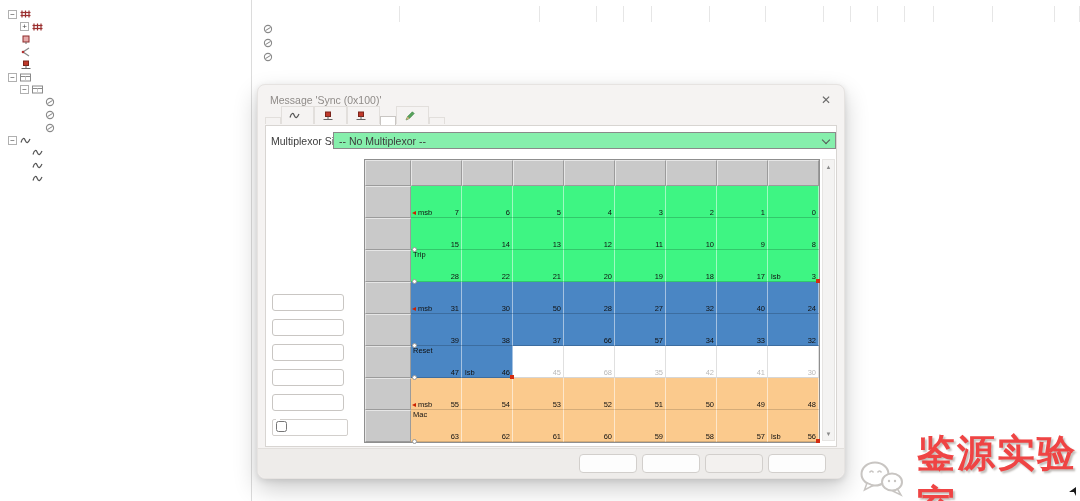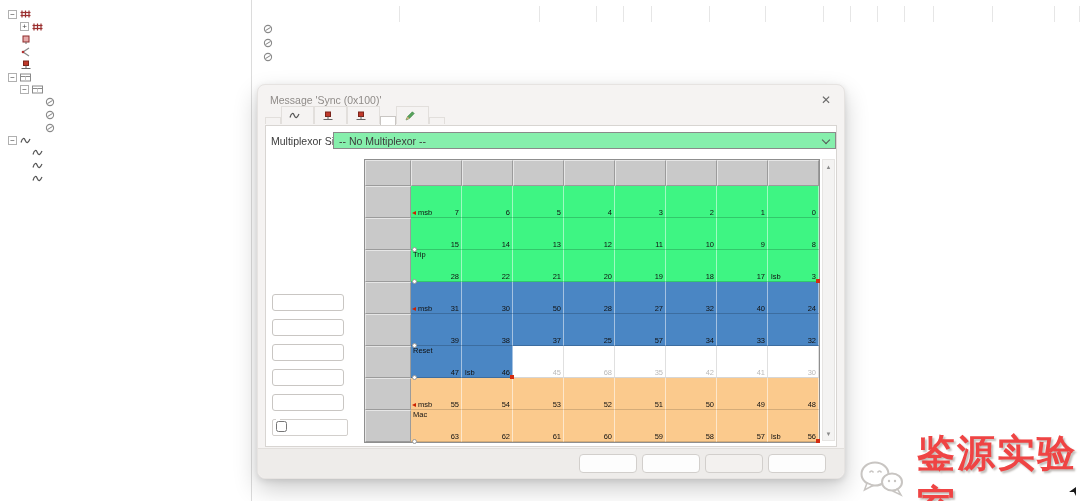--- a/index.html
+++ b/index.html
@@ -560,21 +560,21 @@
             <span class="mk-circ"></span>
             <span class="num">39</span>
           </div>
           <div class="bcell c-b">
             <span class="num">38</span>
           </div>
           <div class="bcell c-b">
             <span class="num">37</span>
           </div>
           <div class="bcell c-b">
-            <span class="num">25</span>
+            <span class="num">66</span>
           </div>
           <div class="bcell c-b">
             <span class="num">57</span>
           </div>
           <div class="bcell c-b">
             <span class="num">34</span>
           </div>
           <div class="bcell c-b">
             <span class="num">33</span>
           </div>

